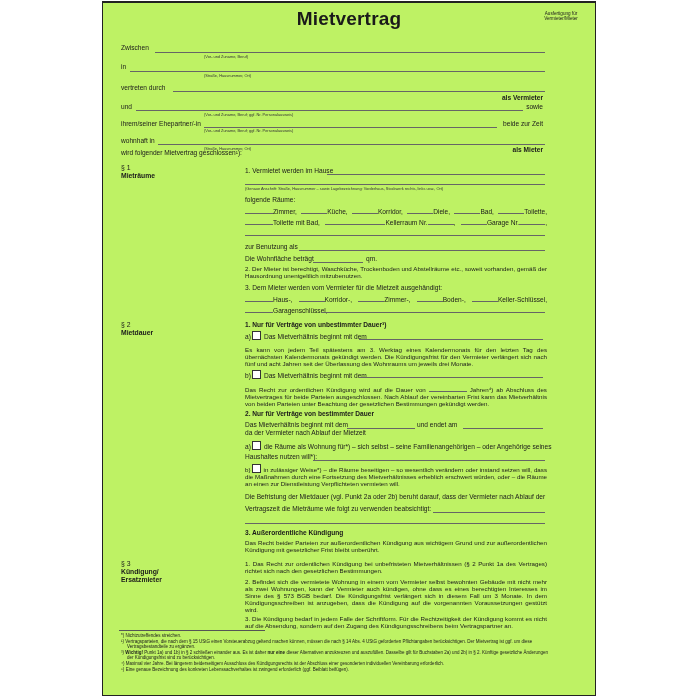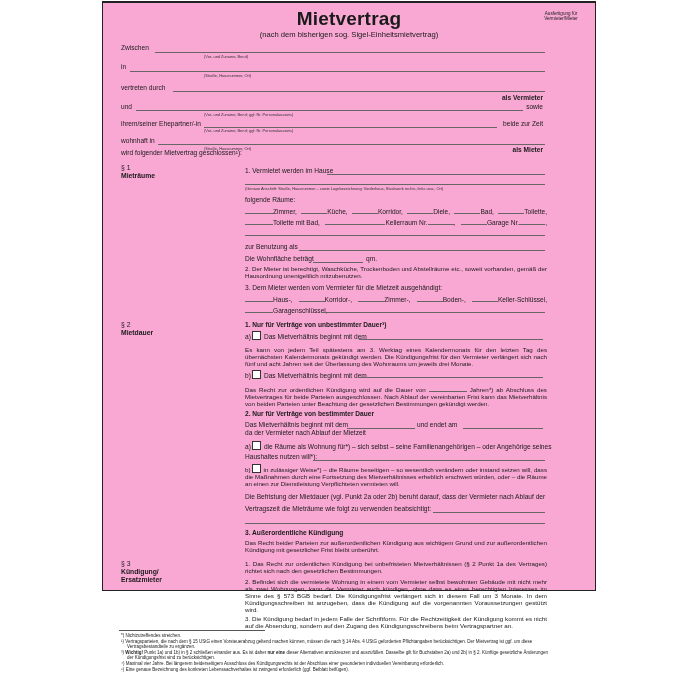--- a/index.html
+++ b/index.html
@@ -1,17 +1,17 @@
 <!DOCTYPE html>
 <html><head>
 <meta charset="utf-8">
 <style>
   html, body { margin:0; padding:0; background:#ffffff; }
   body { width:700px; height:700px; position:relative; overflow:hidden; font-family:"Liberation Sans", sans-serif; color:#1a1a1a; }
-  .page { position:absolute; left:102px; top:1px; width:494px; height:590px; border:1.5px solid #222; border-top-width:2px; background:#f9a8d4; box-sizing:border-box; }
+  .page { position:absolute; left:102px; top:1px; width:494px; height:695px; border:1.5px solid #222; border-top-width:2px; background:#bef264; box-sizing:border-box; }
   .abs { position:absolute; white-space:nowrap; }
   .title { left:0; width:100%; top:5px; text-align:center; font-size:19px; font-weight:bold; letter-spacing:0.2px; }
   .subtitle { left:0; width:100%; top:27px; text-align:center; font-size:7.6px; }
   .copy-note { right:10px; top:8px; font-size:4.6px; text-align:center; line-height:5.4px; white-space:normal; width:48px; }
   .lbl { font-size:6.6px; }
   .small { font-size:3.9px; color:#333; }
   .line { position:absolute; height:0; border-top:0.8px solid #666; }
   .bold { font-weight:bold; }
   .body7 { font-size:6.2px; line-height:7.1px; white-space:normal; }
   .justify { text-align:justify; }
@@ -20,21 +20,20 @@
   .fn { font-size:4.5px; line-height:5.6px; white-space:normal; }
   .fn-rule { position:absolute; left:16px; top:627px; width:146px; border-top:0.8px solid #555; }
   .u { display:inline-block; border-bottom:0.7px solid #666; height:6px; vertical-align:baseline; }
 </style>
 </head>
 <body>
 
 <div class="page">
 
   <div class="abs title">Mietvertrag</div>
-  <div class="abs subtitle">(nach dem bisherigen sog. Sigel-Einheitsmietvertrag)</div>
   <div class="abs copy-note">Ausfertigung für Vermieter/Mieter</div>
 
   <div class="abs lbl" style="left:18px;top:41px;">Zwischen</div>
   <div class="line" style="left:52px;top:49px;width:390px;"></div>
   <div class="abs small" style="left:101px;top:51px;">(Vor- und Zuname, Beruf)</div>
 
   <div class="abs lbl" style="left:18px;top:60px;">in</div>
   <div class="line" style="left:27px;top:68px;width:415px;"></div>
   <div class="abs small" style="left:101px;top:70px;">(Straße, Hausnummer, Ort)</div>
 

